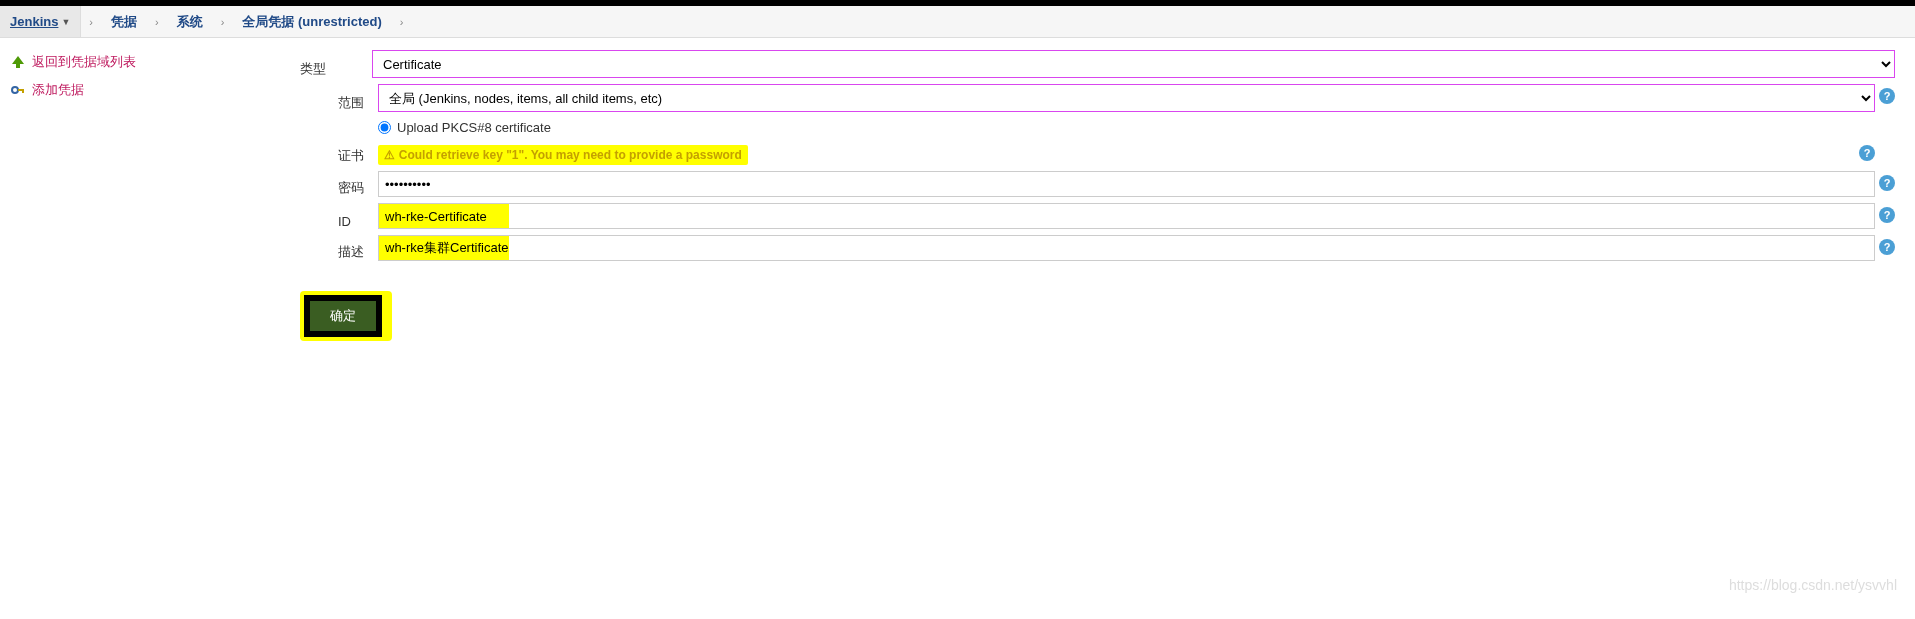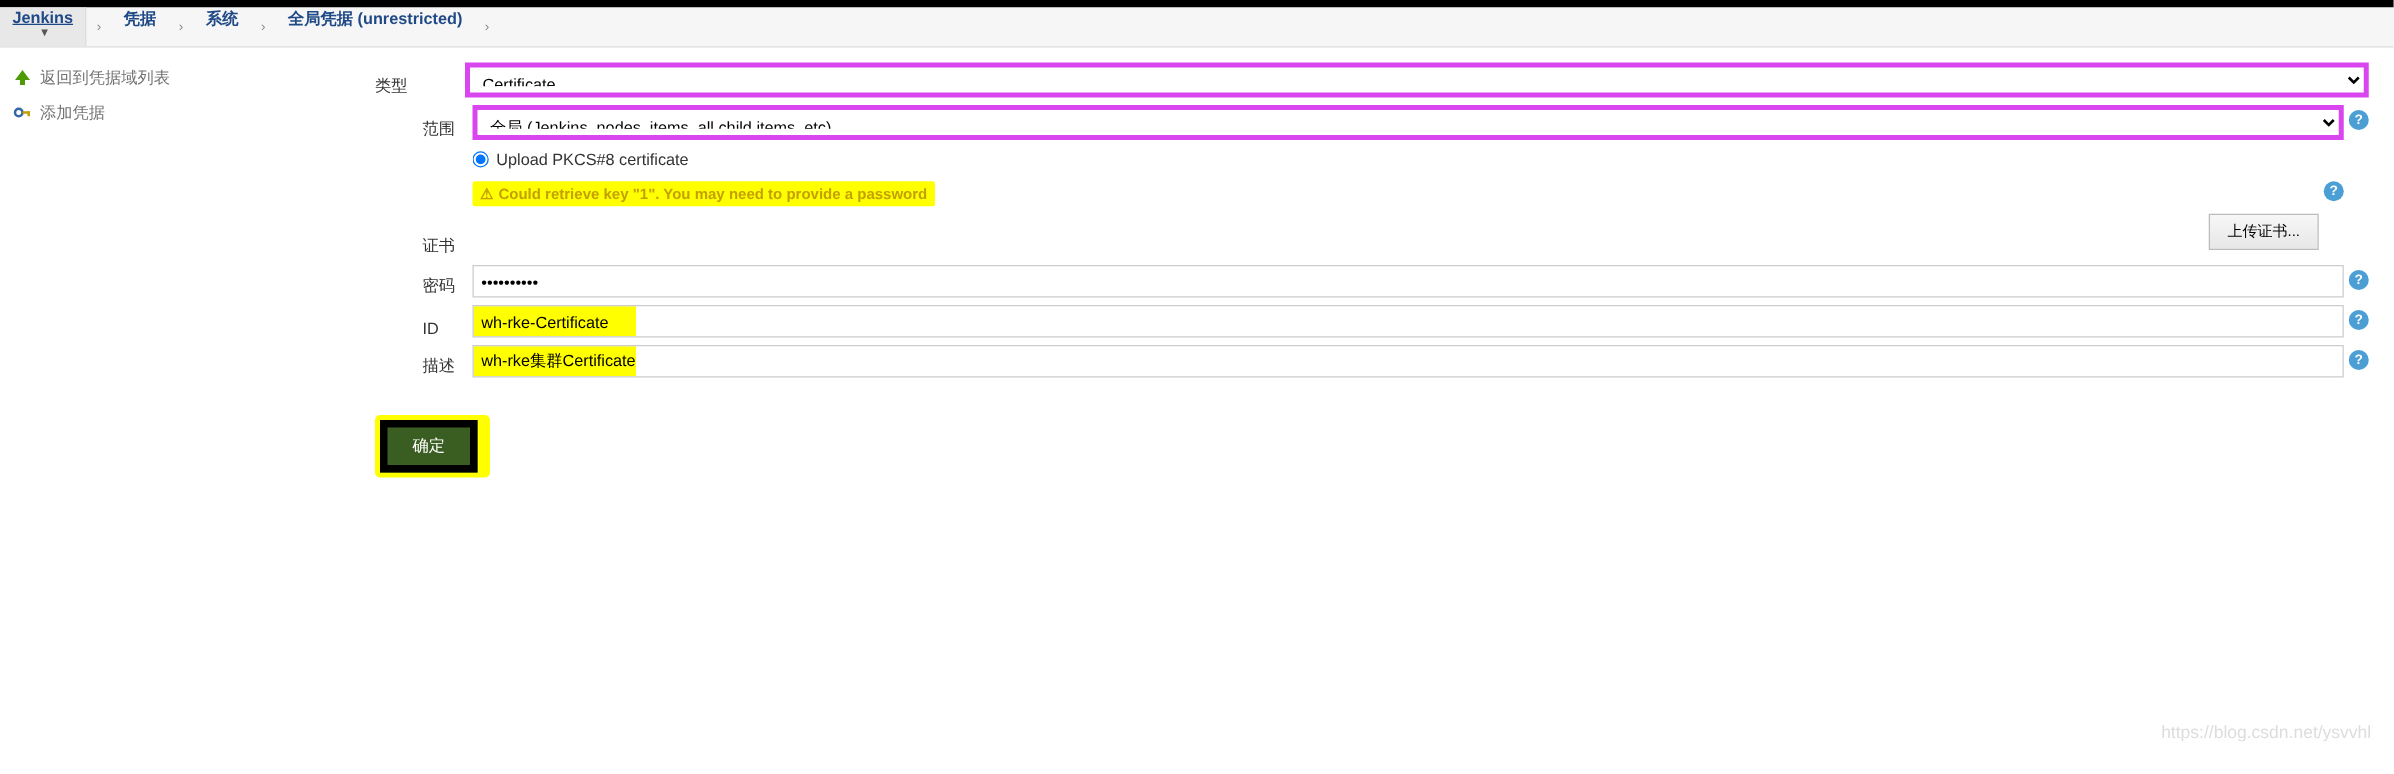--- a/index.html
+++ b/index.html
@@ -1,40 +1,40 @@
 <!DOCTYPE html>
 <html><head>
   <meta charset="utf-8">
   <style>
     * { box-sizing: border-box; margin: 0; padding: 0; }
     body { font-family: Helvetica, Arial, sans-serif; font-size: 13px; color: #333; background: #fff; }
     
     .topbar-black { height: 6px; background: #000; }
     
     .breadcrumbs { background: #f6f6f6; border-bottom: 1px solid #ddd; padding: 0; display: flex; align-items: center; height: 32px; }
-    .breadcrumbs .crumb-wrap { display: flex; align-items: center; height: 100%; padding: 0 10px; flex-direction: column; }
+    .breadcrumbs .crumb-wrap { display: flex; align-items: center; height: 100%; padding: 0 10px; }
     .breadcrumbs .crumb-wrap.first { background: #e8e8e8; border-right: 1px solid #ddd; }
     .breadcrumbs .crumb { color: #204a87; text-decoration: none; font-weight: bold; font-size: 13px; }
     .breadcrumbs .crumb.first-link { text-decoration: underline; }
     .breadcrumbs .sep { color: #888; padding: 0 8px; font-size: 11px; }
     .breadcrumbs .dropdown-arrow { font-size: 9px; margin-left: 3px; color: #555; }
     
     .main-layout { display: flex; }
     .side-panel { width: 300px; padding: 12px 10px; }
     .side-panel .task { display: flex; align-items: center; padding: 3px 0; margin-bottom: 4px; }
-    .side-panel .task a { color: #737373; text-decoration: none; font-size: 13px; margin-left: 6px; }
+    .side-panel .task a { color: #be185d; text-decoration: none; font-size: 13px; margin-left: 6px; }
     .side-panel .icon-up { width: 16px; height: 16px; display: inline-flex; align-items: center; justify-content: center; }
     .side-panel .icon-key { width: 16px; height: 16px; display: inline-flex; align-items: center; justify-content: center; }
     
     .main-content { flex: 1; padding: 12px 20px 12px 0; }
     .form-row { display: flex; align-items: flex-end; margin-bottom: 6px; }
     .form-row .lbl { width: 72px; text-align: left; padding-right: 8px; font-size: 13px; color: #333; padding-top: 6px; }
     .form-row .ctrl { flex: 1; position: relative; padding-right: 20px; }
     
-    select { width: 100%; padding: 5px 6px; font-size: 13px; border: 4px solid #d946ef; background: #fff; height: 28px; appearance: auto; }
+    select { width: 100%; padding: 5px 6px; font-size: 13px; border: 1px solid #d946ef; background: #fff; height: 28px; appearance: auto; }
     input[type=text], input[type=password] { width: 100%; padding: 0 6px; font-size: 13px; border: 1px solid #ccc; height: 26px; }
     
     .radio-row { display: flex; align-items: center; padding: 2px 0; }
     .radio-row input { margin-right: 6px; }
     
     .warn-msg { display: inline-block; background: #ffff00; color: #c4a000; font-weight: bold; font-size: 12px; padding: 3px 6px; margin-top: 8px; border-radius: 2px; }
     .warn-msg .warn-icon { margin-right: 4px; }
     
     .upload-btn-row { text-align: right; padding: 6px 20px 6px 0; }
     .upload-btn { background: linear-gradient(#f7f7f7,#e7e7e7); border: 1px solid #bbb; padding: 5px 14px; font-size: 12px; cursor: pointer; }
@@ -125,23 +125,20 @@
           <div class="radio-row">
             <input type="radio" checked="" style="">
             <span>Upload PKCS#8 certificate</span>
           </div>
           <div style="position:relative">
             <div class="warn-msg">
               <span class="warn-icon">⚠</span><span>Could retrieve key "1". You may need to provide a password</span>
             </div>
             <span class="help-icon" style="top:8px">?</span>
           </div>
-          <div class="upload-btn-row">
-            <button class="upload-btn">上传证书...</button>
-          </div>
         </div>
       </div>
 
       <div class="form-row">
         <div class="lbl" style="width:40px">密码</div>
         <div class="ctrl">
           <input type="password" value="••••••••••" style="">
           <span class="help-icon">?</span>
         </div>
       </div>

